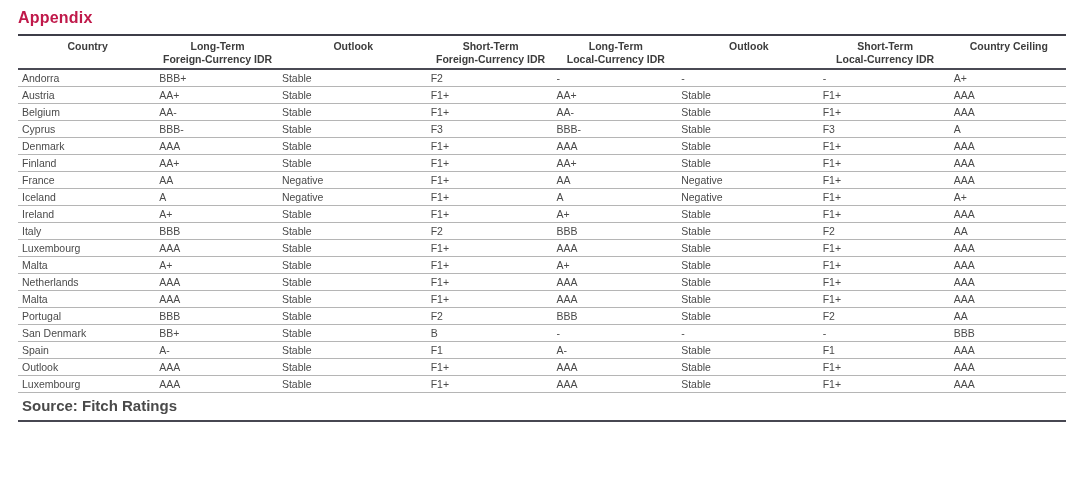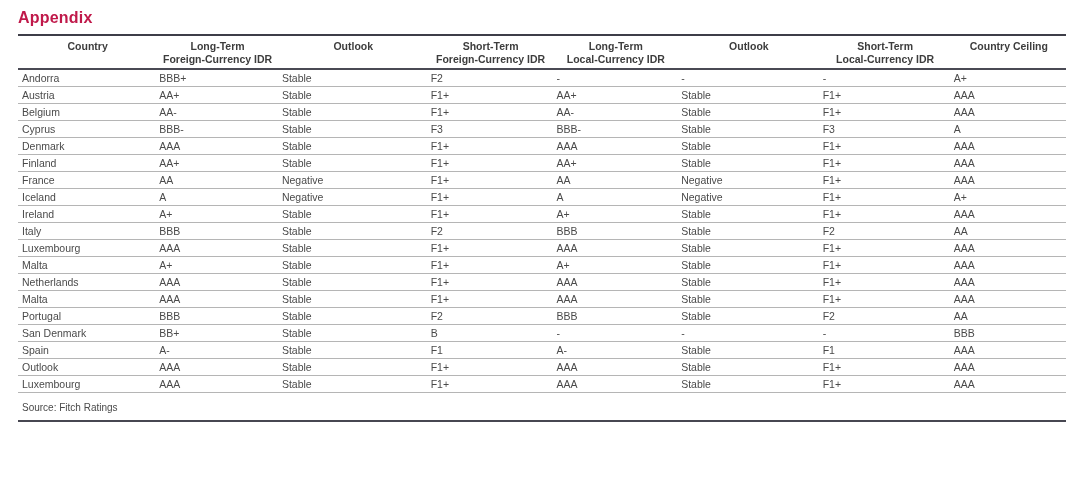--- a/index.html
+++ b/index.html
@@ -44,22 +44,23 @@
     border-bottom: 1px solid #b5b5b5;
     white-space: nowrap;
     overflow: hidden;
   }
   .source-bar {
     width: 1048px;
     border-bottom: 2px solid #474751;
     padding: 4px 0 5px 4px;
   }
   .source-note {
-    font-size: 10px;
+    font-size: 15px;
     color: #4a4a4a;
+    font-weight: bold;
   }
   col.c1 { width: 13.1%; }
   col.c2 { width: 11.7%; }
   col.c3 { width: 14.2%; }
   col.c4 { width: 12.0%; }
   col.c5 { width: 11.9%; }
   col.c6 { width: 13.5%; }
   col.c7 { width: 12.5%; }
   col.c8 { width: 11.1%; }
 </style>

